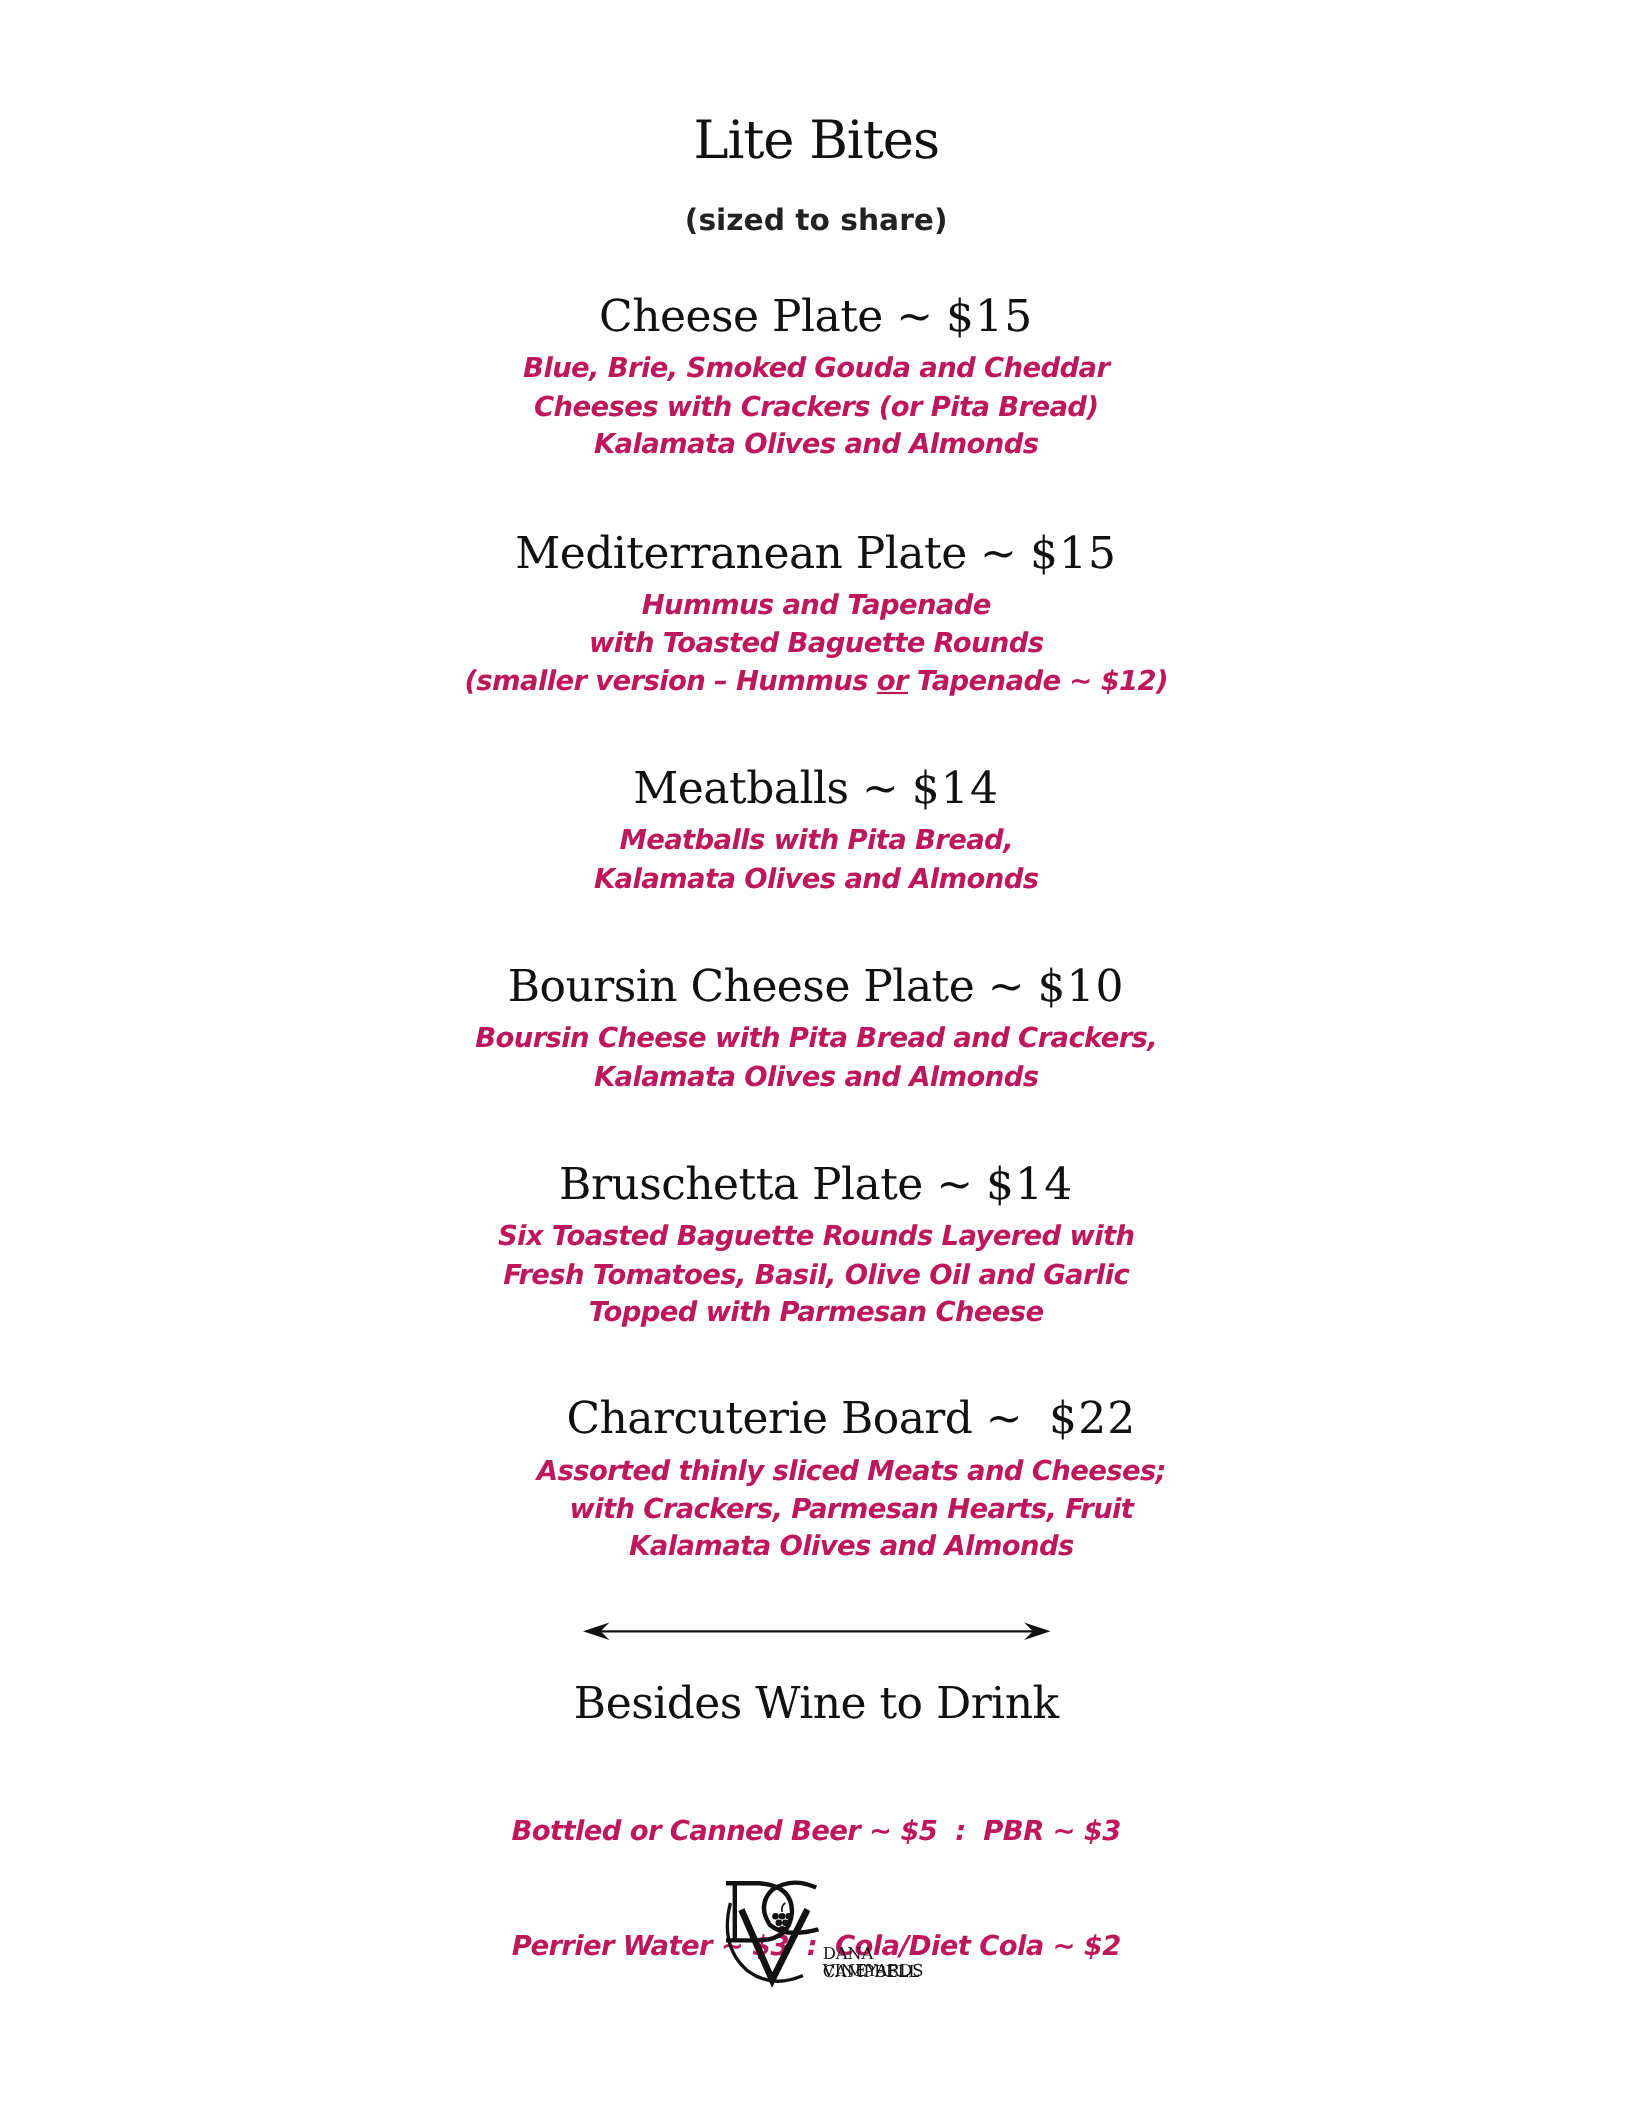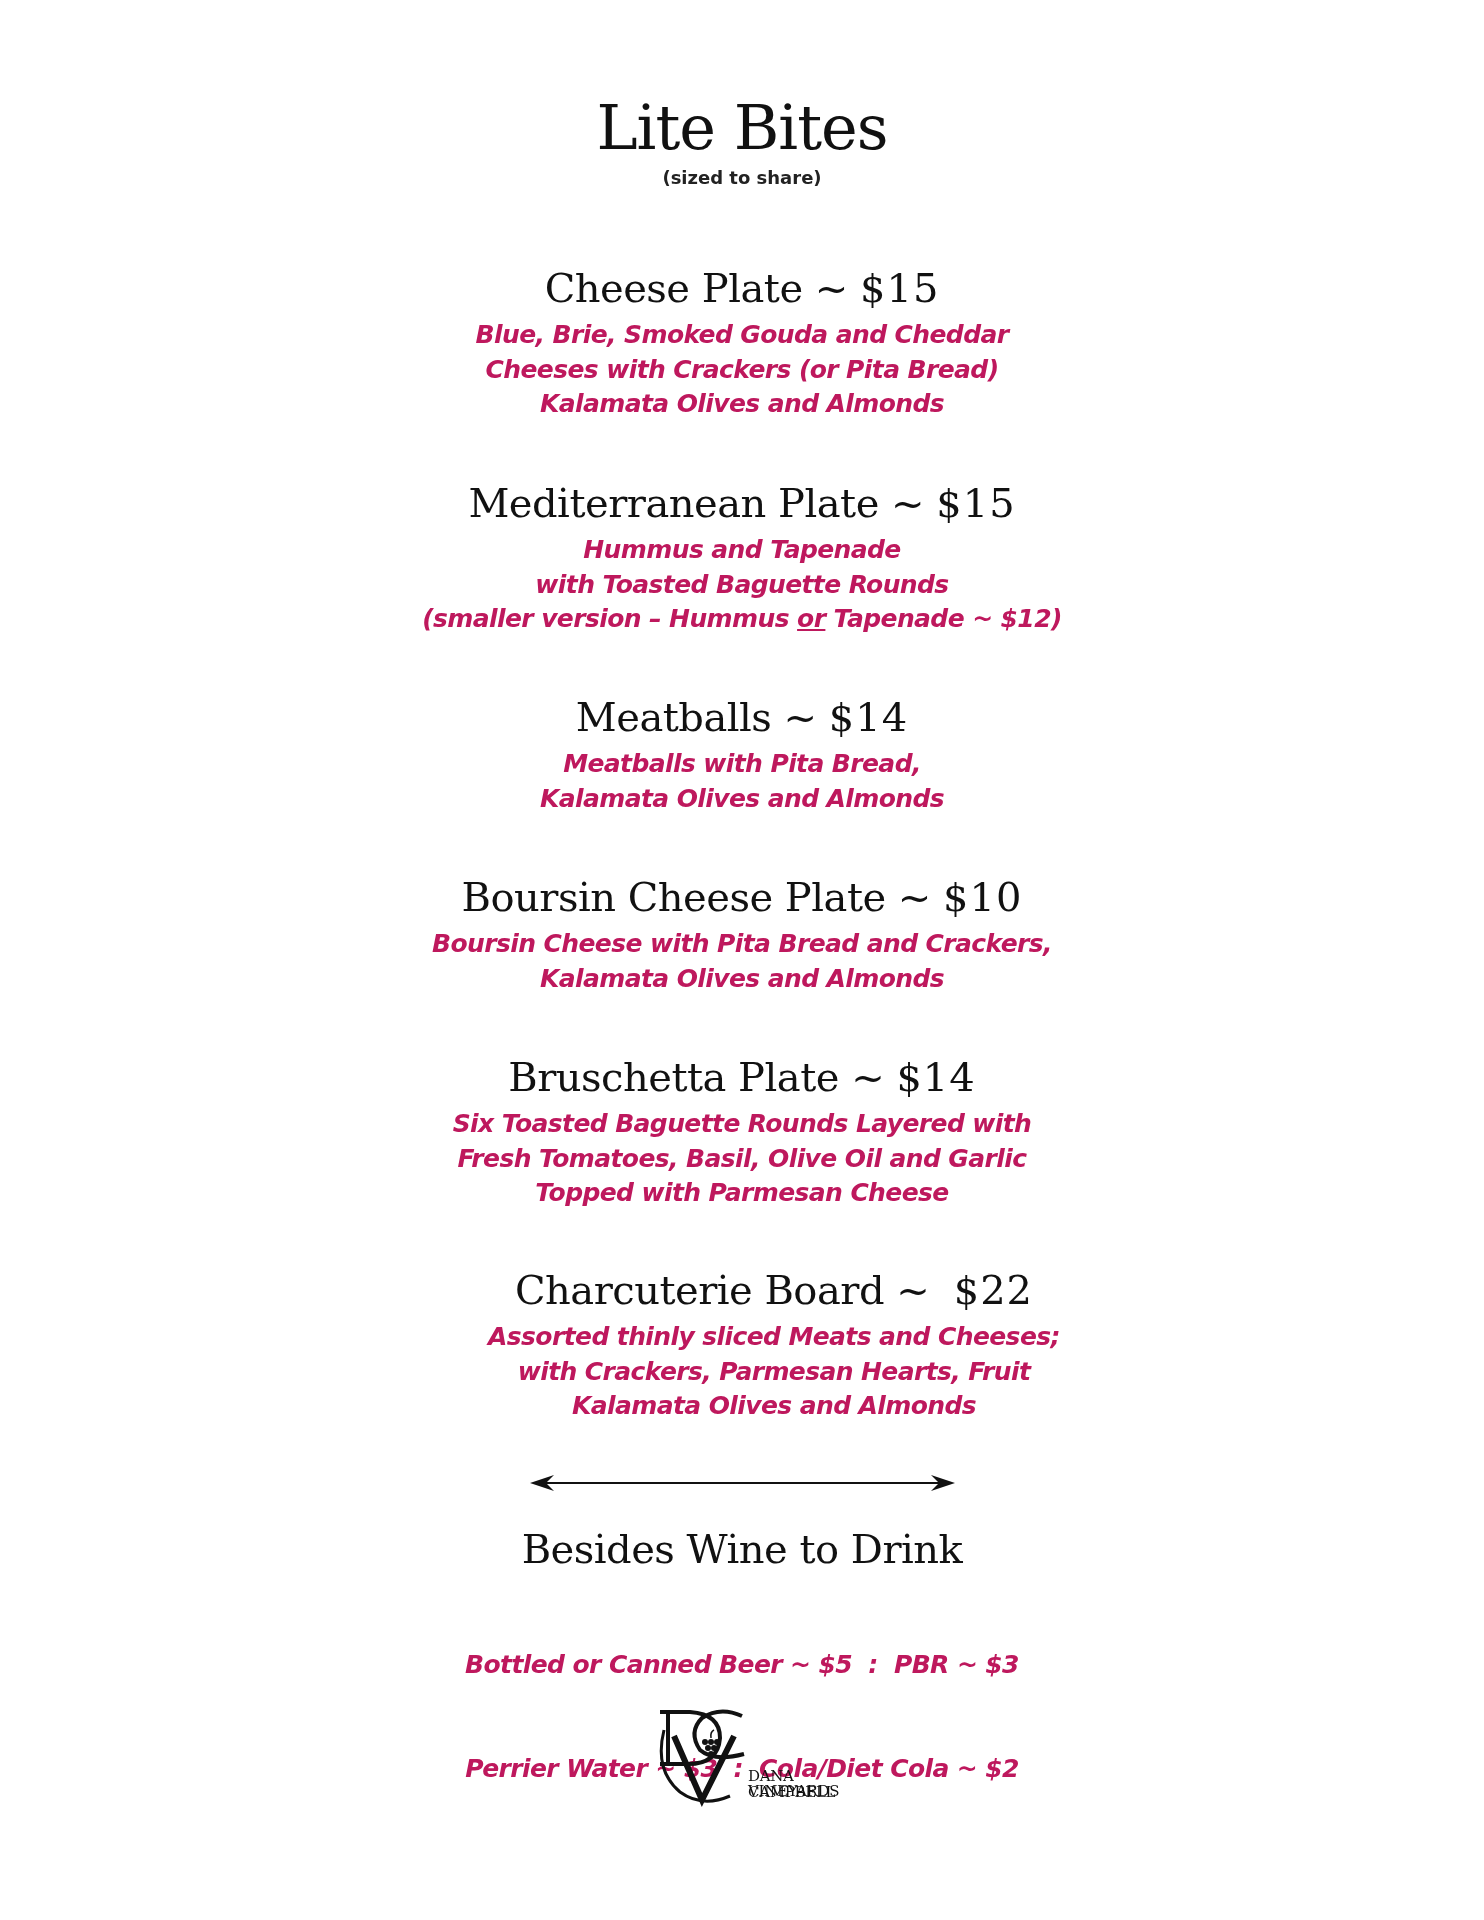--- a/index.html
+++ b/index.html
@@ -1,27 +1,27 @@
 <!DOCTYPE html>
 <html><head>
   <meta charset="utf-8">
   <style>
     html, body { margin: 0; padding: 0; background: #ffffff; }
     body { width: 1484px; height: 1920px; position: relative; overflow: hidden; color: #111; }
     .page { position: absolute; left: 0; top: 0; width: 1484px; height: 1920px; }
     .center { position: absolute; left: 0; width: 1484px; text-align: center; }
     .title {
       font-family: "DejaVu Serif", serif;
-      font-size: 62px; letter-spacing: -1px; color: #111;
+      font-size: 48px; letter-spacing: -1px; color: #111;
       top: 88px; line-height: 80px;
     }
     .subtitle {
       font-family: "DejaVu Sans", sans-serif;
-      font-weight: bold; font-size: 18px; color: #222;
-      top: 163px; line-height: 30px;
+      font-weight: bold; font-size: 27px; color: #222;
+      top: 186px; line-height: 30px;
     }
     .item-name {
       font-family: "DejaVu Serif", serif;
       font-size: 40px; letter-spacing: -0.5px; color: #111;
       line-height: 52px;
     }
     .item-name .price { font-size: 40px; letter-spacing: 1px; }
     .desc {
       font-family: "DejaVu Sans", sans-serif;
       font-style: italic; font-weight: bold;

